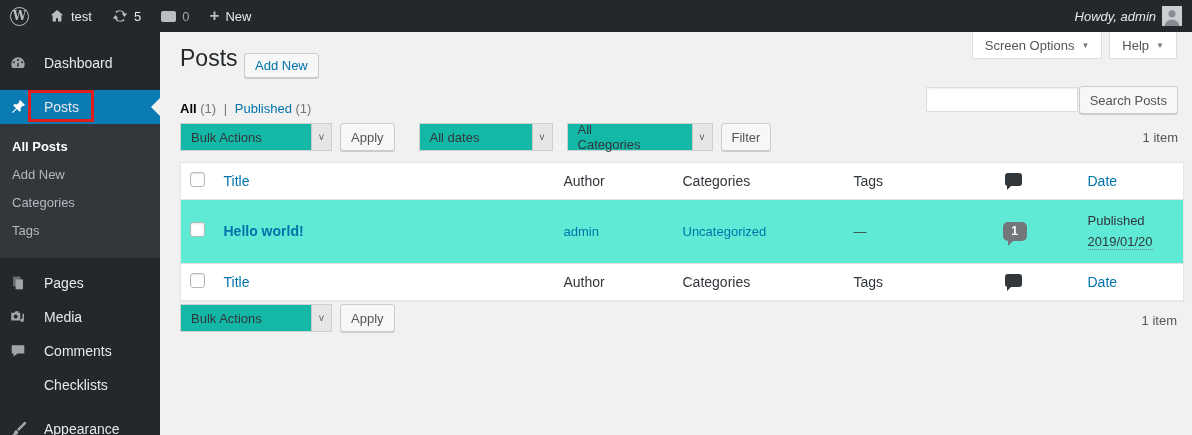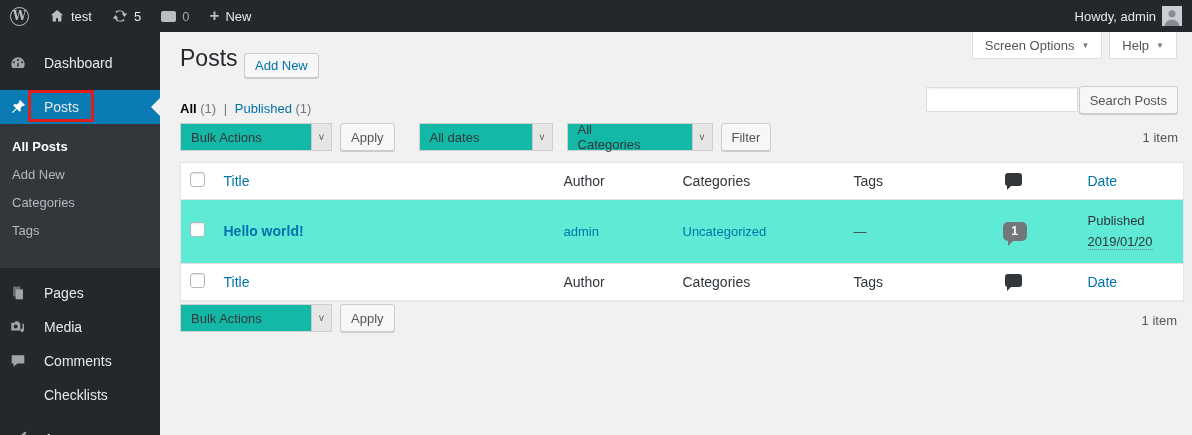--- a/index.html
+++ b/index.html
@@ -13,35 +13,35 @@
   .ab-item svg { display:block; }
   .wp-logo-circle { width:19px; height:19px; border:1.5px solid #b9bec3; border-radius:50%;
     display:flex; align-items:center; justify-content:center; color:#b9bec3;
     font-family:"DejaVu Serif", serif; font-weight:bold; font-size:12px; line-height:1; }
   .ab-count-dim { color:#9ea3a8; }
   .ab-bubble { position:relative; width:15px; height:11px; background:#b9bec3; border-radius:2px; }
   .ab-bubble::after { content:""; position:absolute; left:2px; bottom:-4px;
     border:4px solid transparent; border-top-color:#b9bec3; border-left-color:#b9bec3; border-bottom:none; border-right:none;
     border-width:4px 4px 0 0; }
   .ab-plus { font-size:17px; font-weight:bold; color:#b9bec3; line-height:1; margin-top:-2px; }
-  .ab-right { margin-left:auto; display:flex; align-items:flex-start; }
+  .ab-right { margin-left:auto; display:flex; align-items:flex-start;font-style:italic; }
   .avatar-box { width:20px; height:20px; overflow:hidden; background:#c9ced2; }
 
   
   .sidebar { position:absolute; top:32px; left:0; bottom:0; width:160px; background:#23282d; z-index:20; }
   .menu-item { position:relative; display:flex; align-items:center; height:34px; color:#e6e8ea;
     font-size:14px; cursor:pointer; }
   .menu-item .mi-icon { width:20px; margin:0 8px 0 8px; display:flex; justify-content:center; color:#a0a5aa; }
   .menu-item .mi-label { margin-left:8px; }
   .menu-item.first { margin-top:14px; margin-bottom:10px; }
   .menu-item.current { background:#0b7cb3; }
   .menu-item.current .mi-icon { color:#ffffff; }
   .menu-item.current::after { content:""; position:absolute; right:0; top:50%; margin-top:-9px;
     width:0; height:0; border:9px solid transparent; border-right-color:#f1f1f1; }
-  .submenu { background:#32373c; padding:8px 0 24px 0; margin-bottom:8px; }
+  .submenu { background:#32373c; padding:8px 0 14px 0; margin-bottom:8px; }
   .submenu-item { height:28px; display:flex; align-items:center; padding-left:12px;
     color:#b4b9be; font-size:13px; cursor:pointer; }
   .submenu-item.current-sub { color:#ffffff; font-weight:bold; }
   .menu-sep { height:10px; }
 
   
   .red-annotation { position:absolute; left:28px; top:90px; width:66px; height:32px;
     border:3px solid #e01e1e; z-index:60; pointer-events:none; }
 
   

